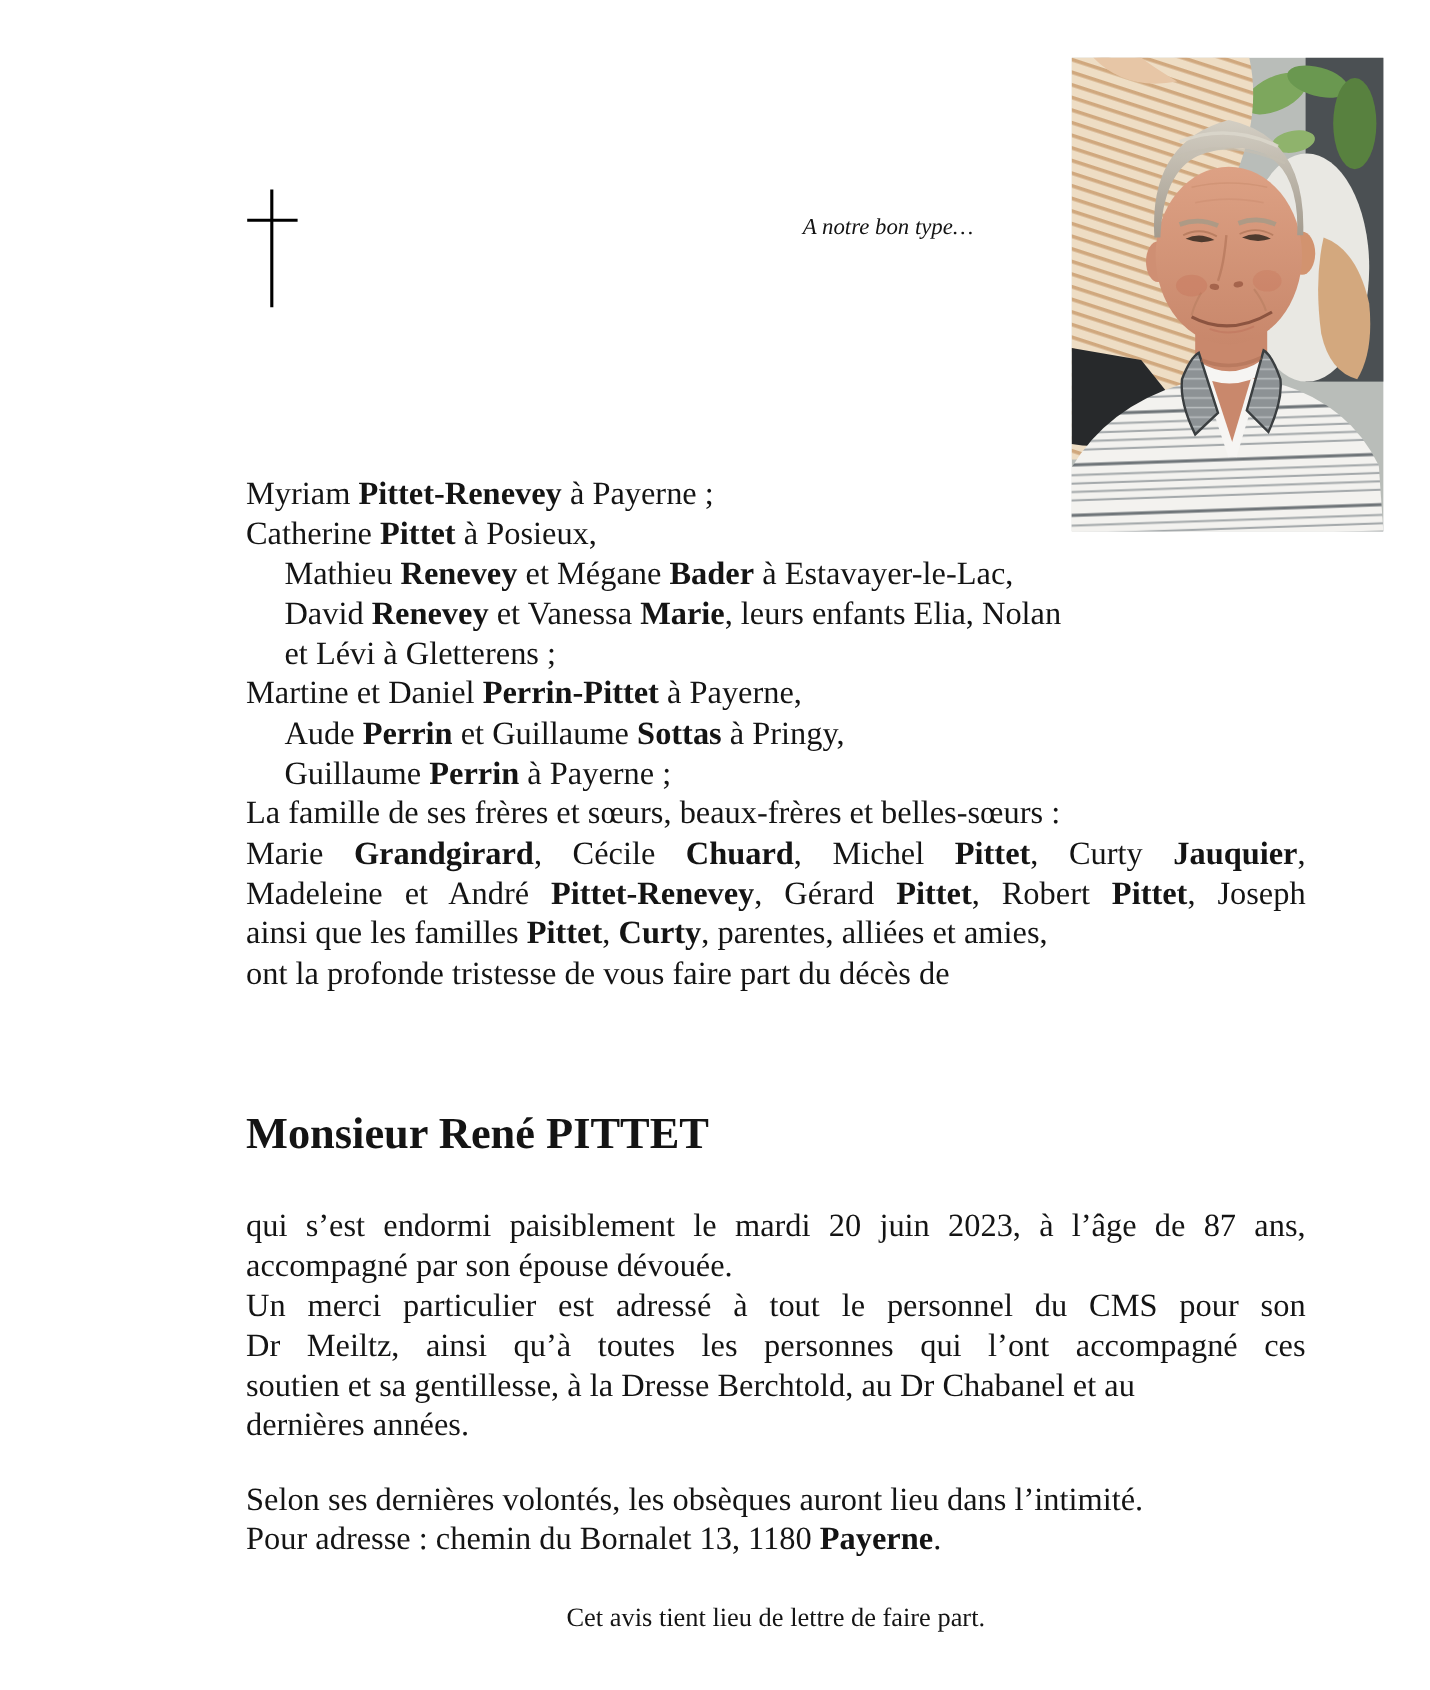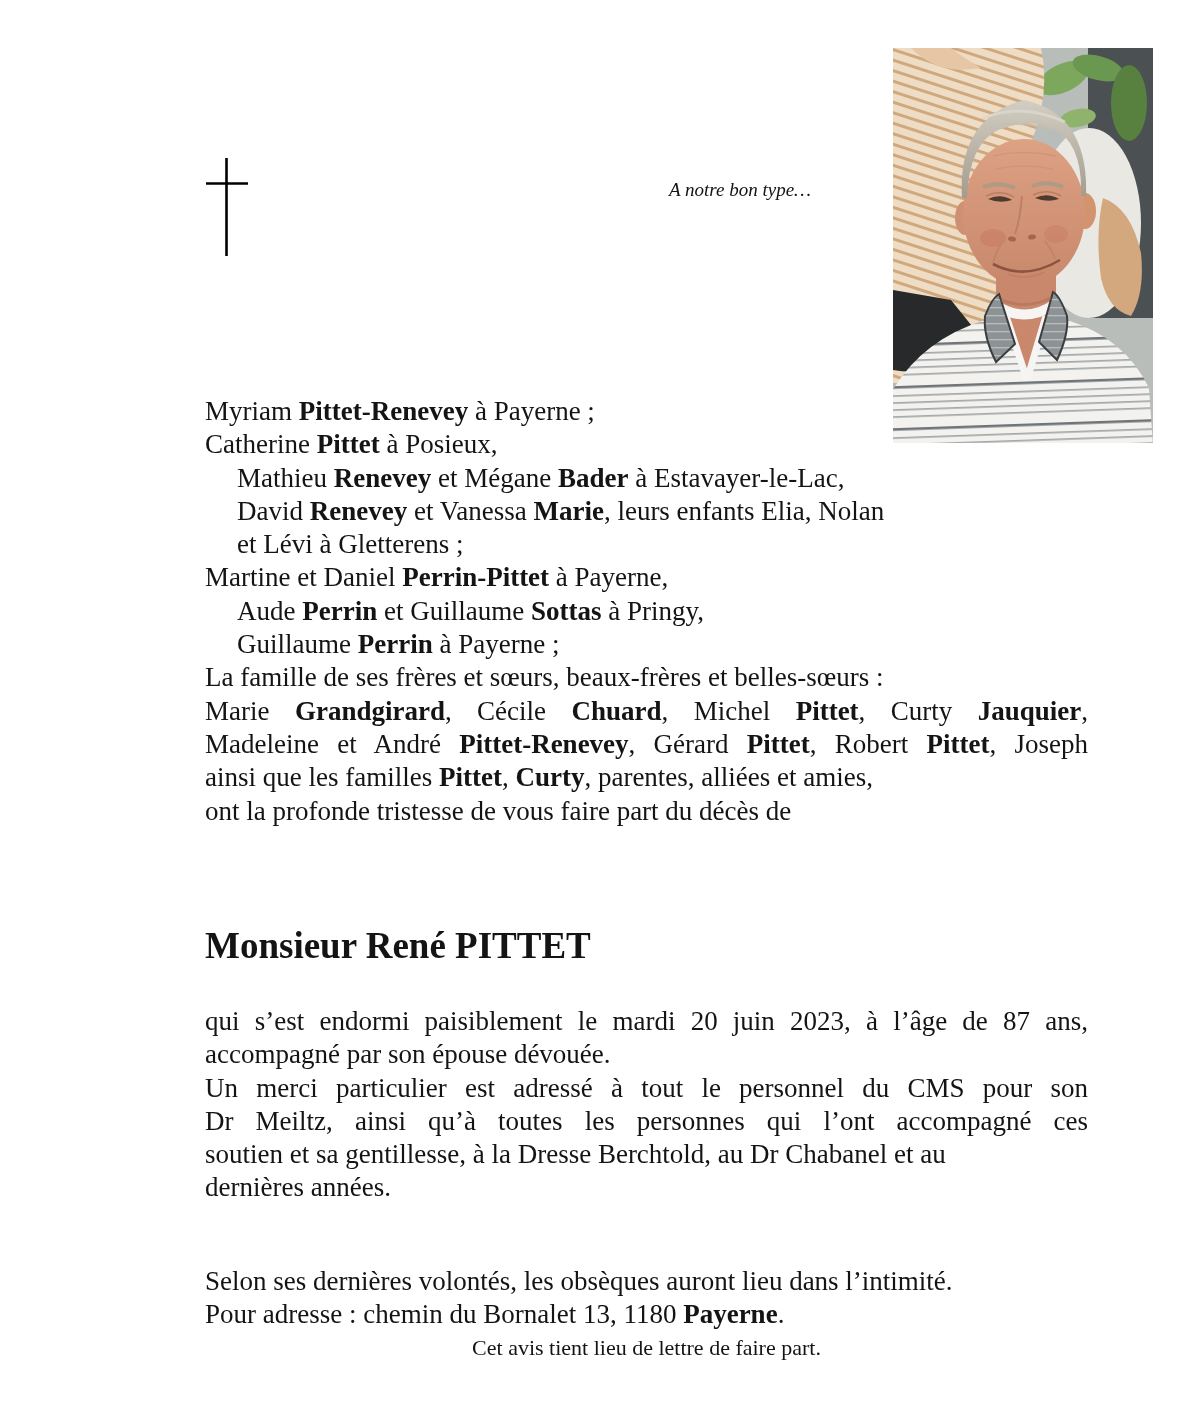--- a/index.html
+++ b/index.html
@@ -13,21 +13,21 @@
     position:absolute; left:580px; top:174px; width:320px;
     text-align:center; font-style:italic; font-size:19px; line-height:32px;
   }
   .photo { position:absolute; left:893px; top:48px; width:260px; height:395px; }
   .family   { position:absolute; left:205px; top:395px;  width:883px; }
   .title {
     position:absolute; left:205px; top:924px; width:883px;
     font-weight:bold; font-size:37px; line-height:43px;
   }
   .bodytext { position:absolute; left:205px; top:1005px; width:883px; }
-  .footer   { position:absolute; left:205px; top:1233px; width:883px;margin-top:32px; }
+  .footer   { position:absolute; left:205px; top:1233px; width:883px; }
   .closing  {
     position:absolute; left:205px; top:1331px; width:883px;
     text-align:center; font-size:22px; line-height:33px;
   }
   .line { font-size:27px; line-height:33.3px; white-space:pre-wrap; }
   .line.indent  { padding-left:32px; }
   .line.justify { text-align:justify; text-align-last:justify; }
   .b { font-weight:bold; }
 </style>
 </head>

